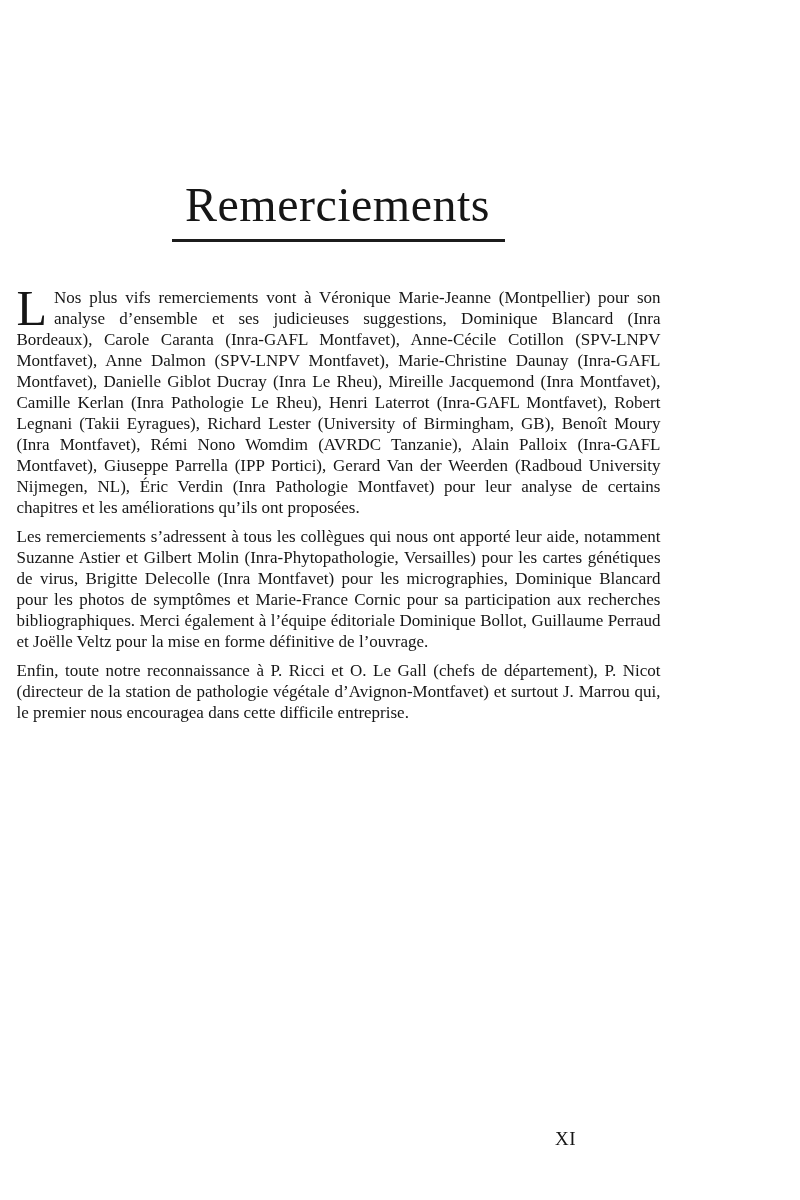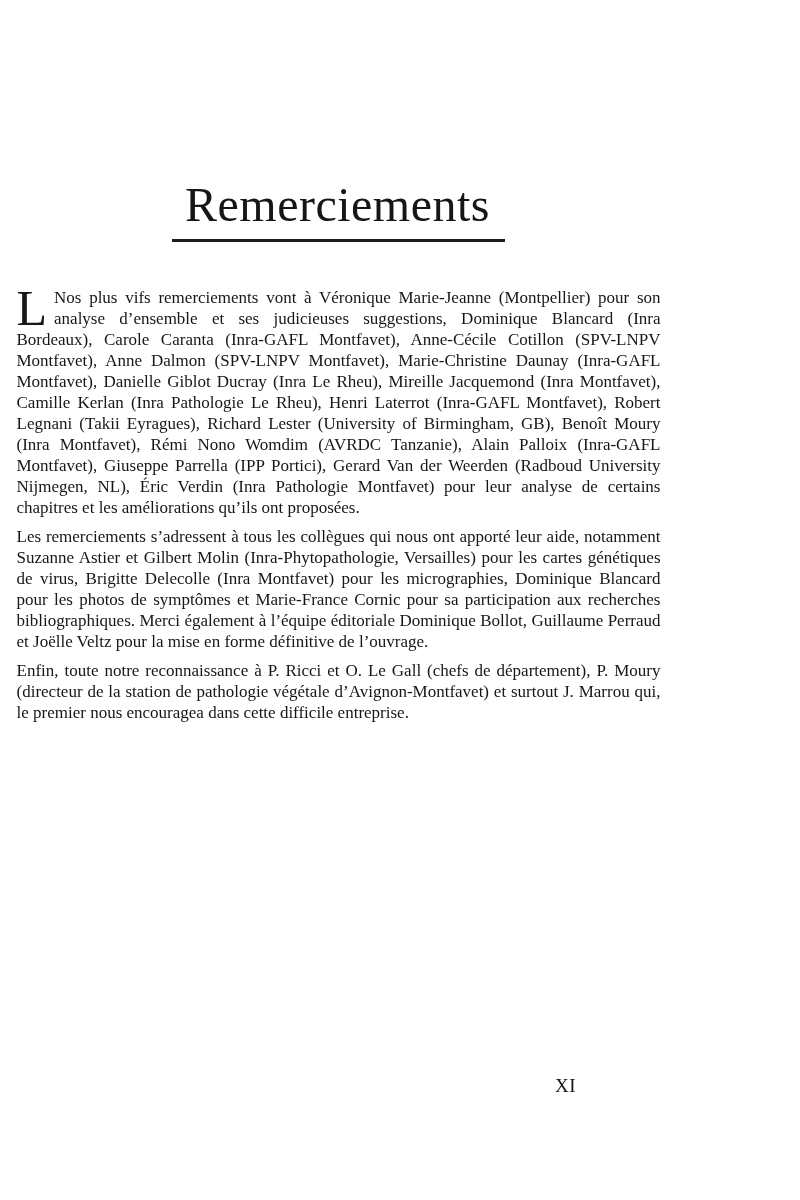--- a/index.html
+++ b/index.html
@@ -39,21 +39,21 @@
     padding: 0;
   }
   .dropcap {
     float: left;
     font-size: 50px;
     line-height: 41px;
     padding: 1px 7px 0 0;
   }
   .folio {
     position: absolute;
-    top: 1075px;
+    top: 1128px;
     right: 101px;
     font-size: 19px;
     letter-spacing: 0.5px;
   }
 </style>
 </head>
 <body>
 
 <div class="page">
 
@@ -62,19 +62,19 @@
   <div class="body-text">
 
     <p>
       <span class="dropcap">L</span>
     </p>
 
     <p>Nos plus vifs remerciements vont à Véronique Marie-Jeanne (Montpellier) pour son analyse d’ensemble et ses judicieuses suggestions, Dominique Blancard (Inra Bordeaux), Carole Caranta (Inra-GAFL Montfavet), Anne-Cécile Cotillon (SPV-LNPV Montfavet), Anne Dalmon (SPV-LNPV Montfavet), Marie-Christine Daunay (Inra-GAFL Montfavet), Danielle Giblot Ducray (Inra Le Rheu), Mireille Jacquemond (Inra Montfavet), Camille Kerlan (Inra Pathologie Le Rheu), Henri Laterrot (Inra-GAFL Montfavet), Robert Legnani (Takii Eyragues), Richard Lester (University of Birmingham, GB), Benoît Moury (Inra Montfavet), Rémi Nono Womdim (AVRDC Tanzanie), Alain Palloix (Inra-GAFL Montfavet), Giuseppe Parrella (IPP Portici), Gerard Van der Weerden (Radboud University Nijmegen, NL), Éric Verdin (Inra Pathologie Montfavet) pour leur analyse de certains chapitres et les améliorations qu’ils ont proposées.</p>
 
     <p>Les remerciements s’adressent à tous les collègues qui nous ont apporté leur aide, notamment Suzanne Astier et Gilbert Molin (Inra-Phytopathologie, Versailles) pour les cartes génétiques de virus, Brigitte Delecolle (Inra Montfavet) pour les micrographies, Dominique Blancard pour les photos de symptômes et Marie-France Cornic pour sa participation aux recherches bibliographiques. Merci également à l’équipe éditoriale Dominique Bollot, Guillaume Perraud et Joëlle Veltz pour la mise en forme définitive de l’ouvrage.</p>
 
-    <p>Enfin, toute notre reconnaissance à P. Ricci et O. Le Gall (chefs de département), P. Moury (directeur de la station de pathologie végétale d’Avignon-Montfavet) et surtout J. Marrou qui, le premier nous encouragea dans cette difficile entreprise.</p>
+    <p>Enfin, toute notre reconnaissance à P. Ricci et O. Le Gall (chefs de département), P. Nicot (directeur de la station de pathologie végétale d’Avignon-Montfavet) et surtout J. Marrou qui, le premier nous encouragea dans cette difficile entreprise.</p>
 
   </div>
 
   <div class="folio">XI</div>
 
 </div>
 
 </body></html>

